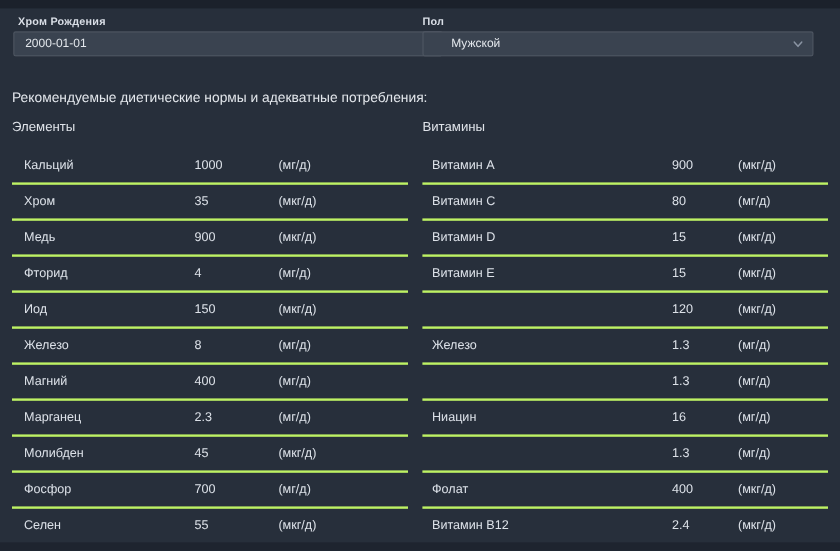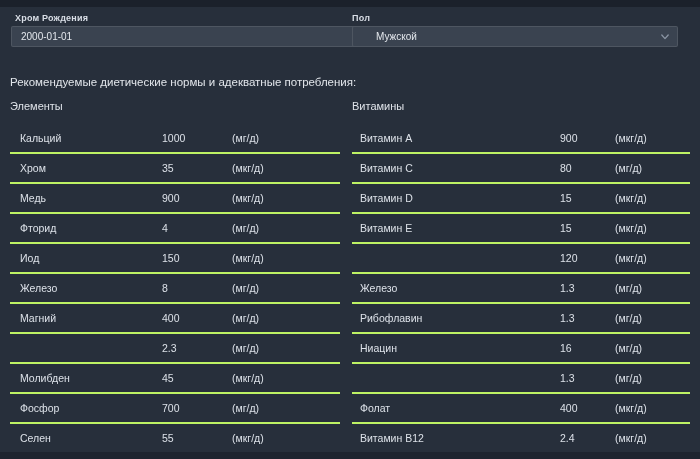--- a/index.html
+++ b/index.html
@@ -113,20 +113,21 @@
       <span class="cell c-name">Железо</span>
       <span class="cell c-value">8</span>
       <span class="cell c-unit">(мг/д)</span>
     </div>
     <div class="row">
       <span class="cell c-name">Магний</span>
       <span class="cell c-value">400</span>
       <span class="cell c-unit">(мг/д)</span>
     </div>
     <div class="row">
+      <span class="cell c-name">Марганец</span>
       <span class="cell c-value">2.3</span>
       <span class="cell c-unit">(мг/д)</span>
     </div>
     <div class="row">
       <span class="cell c-name">Молибден</span>
       <span class="cell c-value">45</span>
       <span class="cell c-unit">(мкг/д)</span>
     </div>
     <div class="row">
       <span class="cell c-name">Фосфор</span>
@@ -164,21 +165,20 @@
     <div class="row">
       <span class="cell c-value">120</span>
       <span class="cell c-unit">(мкг/д)</span>
     </div>
     <div class="row">
       <span class="cell c-name">Железо</span>
       <span class="cell c-value">1.3</span>
       <span class="cell c-unit">(мг/д)</span>
     </div>
     <div class="row">
-      <span class="cell c-name">Рибофлавин</span>
       <span class="cell c-value">1.3</span>
       <span class="cell c-unit">(мг/д)</span>
     </div>
     <div class="row">
       <span class="cell c-name">Ниацин</span>
       <span class="cell c-value">16</span>
       <span class="cell c-unit">(мг/д)</span>
     </div>
     <div class="row">
       <span class="cell c-value">1.3</span>

